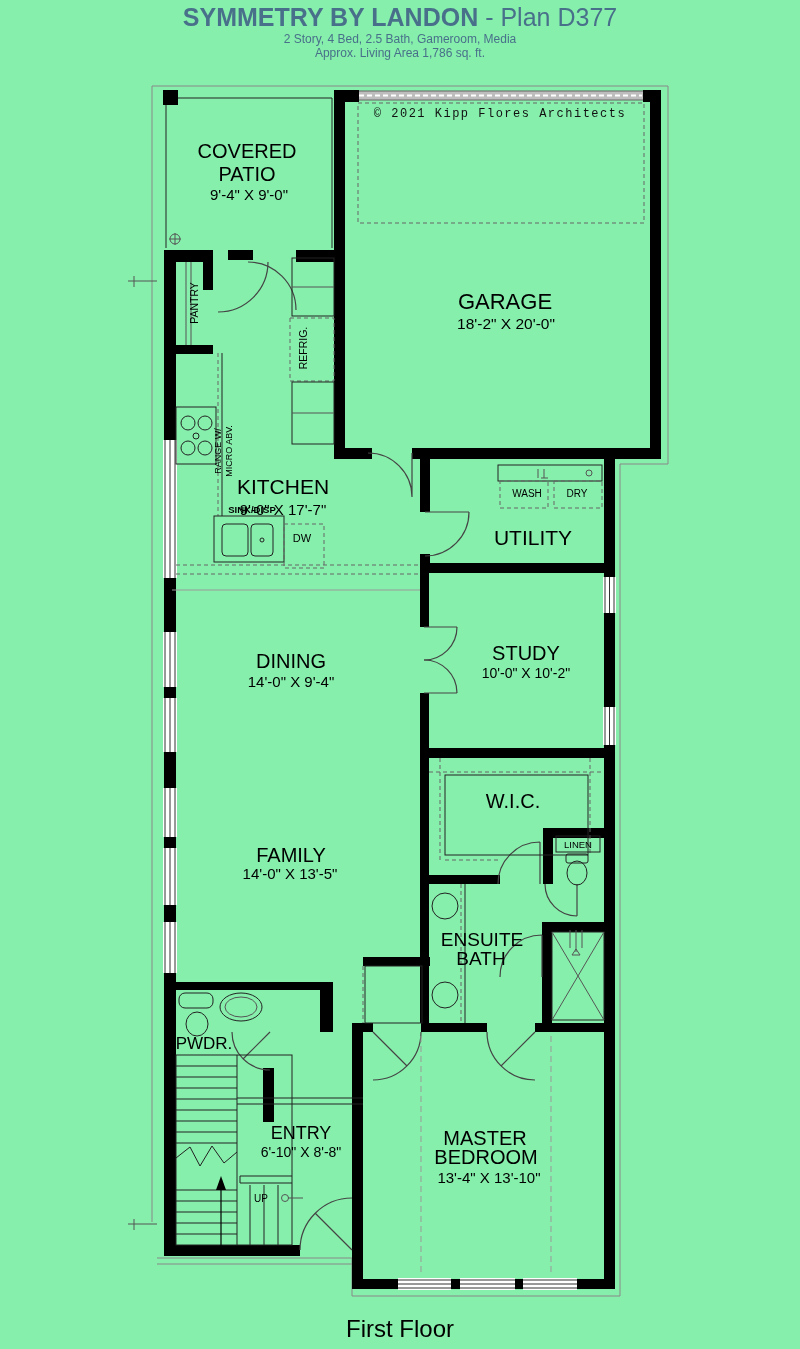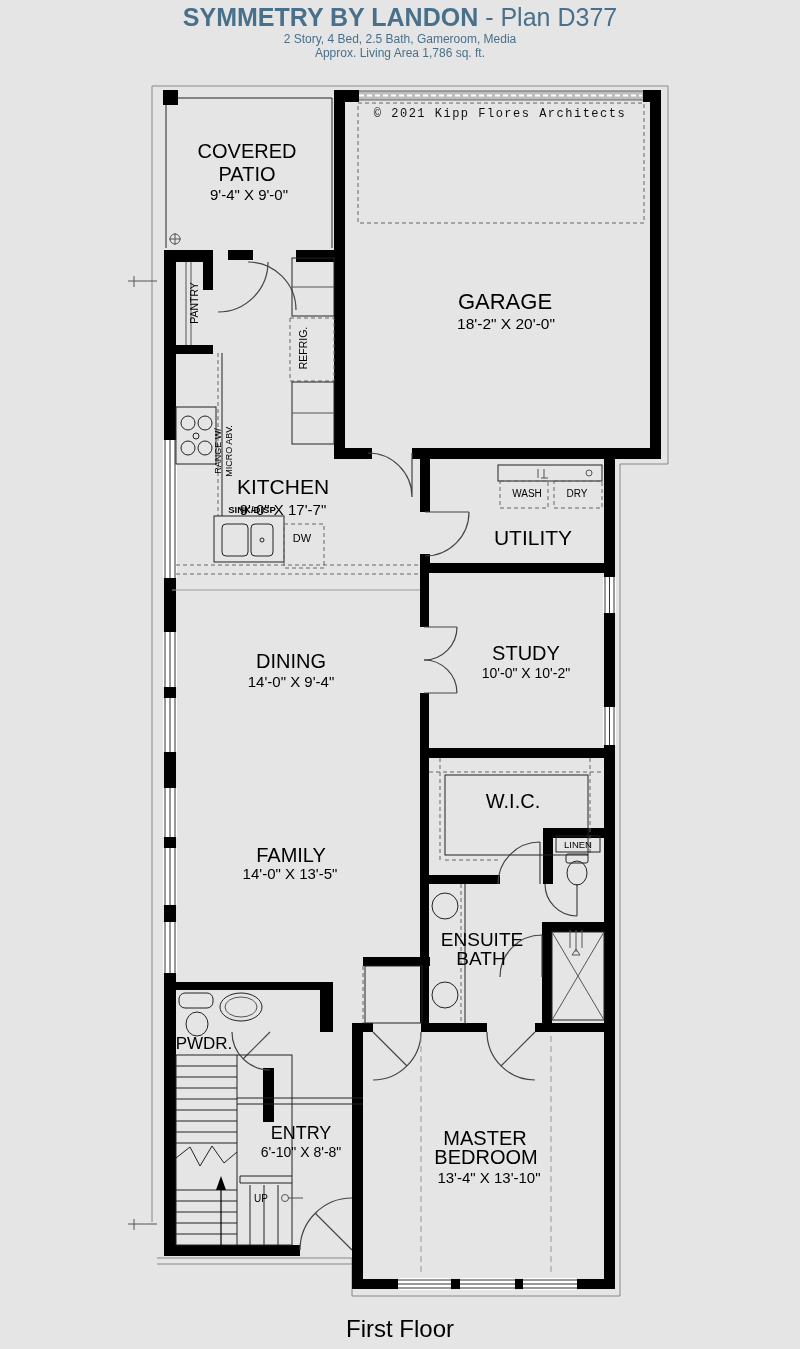--- a/index.html
+++ b/index.html
@@ -1,16 +1,16 @@
 <!DOCTYPE html>
 <html><head>
 <meta charset="utf-8">
 <style>
   html,body{margin:0;padding:0;background:#fff;}
-  #page{position:relative;width:800px;height:1349px;background:#e5e5e5;overflow:hidden;
+  #page{position:relative;width:800px;height:1349px;background:#86efac;overflow:hidden;
         font-family:"Liberation Sans",sans-serif;}
   #header{position:absolute;top:2px;left:0;width:100%;text-align:center;line-height:1.2;}
   #title-line{font-size:25px;}
   #title-line .bold{font-weight:700;}
   #header .sub{font-size:12px;margin-top:0px;}
   svg{position:absolute;top:0;left:0;}
   svg text{fill:#000;font-family:"Liberation Sans",sans-serif;}
   .lbl{text-anchor:middle;}
   .copy{font-family:"Liberation Mono",monospace;font-size:12px;letter-spacing:1.5px;text-anchor:middle;fill:#111;}
   .wall{fill:#000;stroke:none;}

